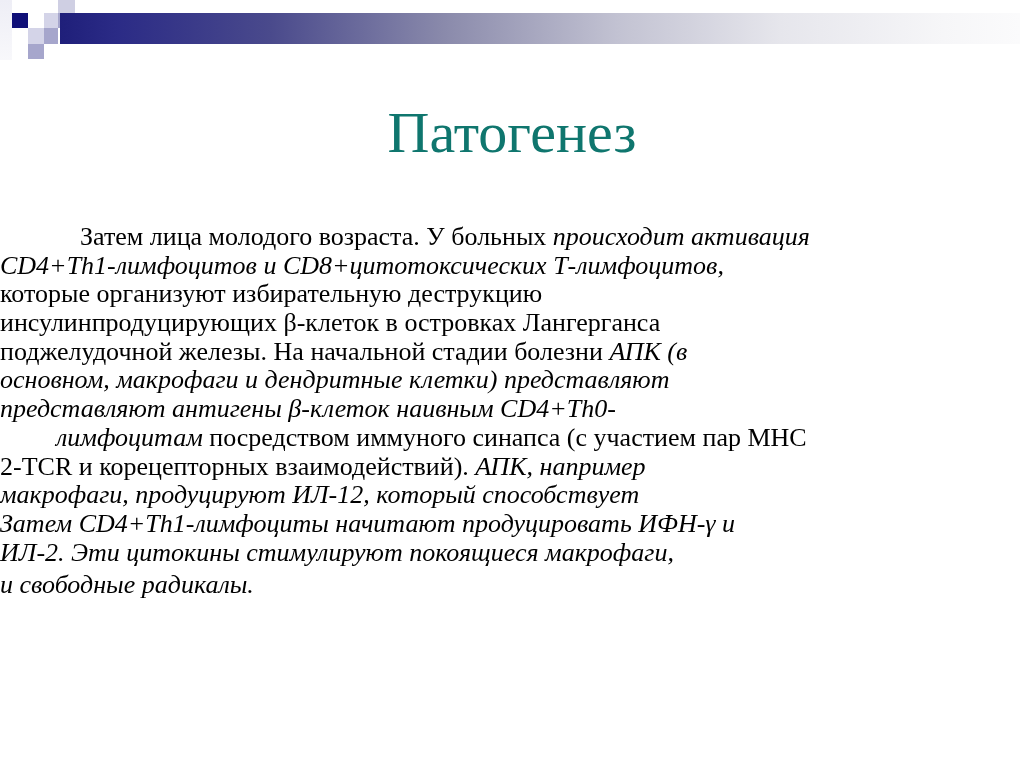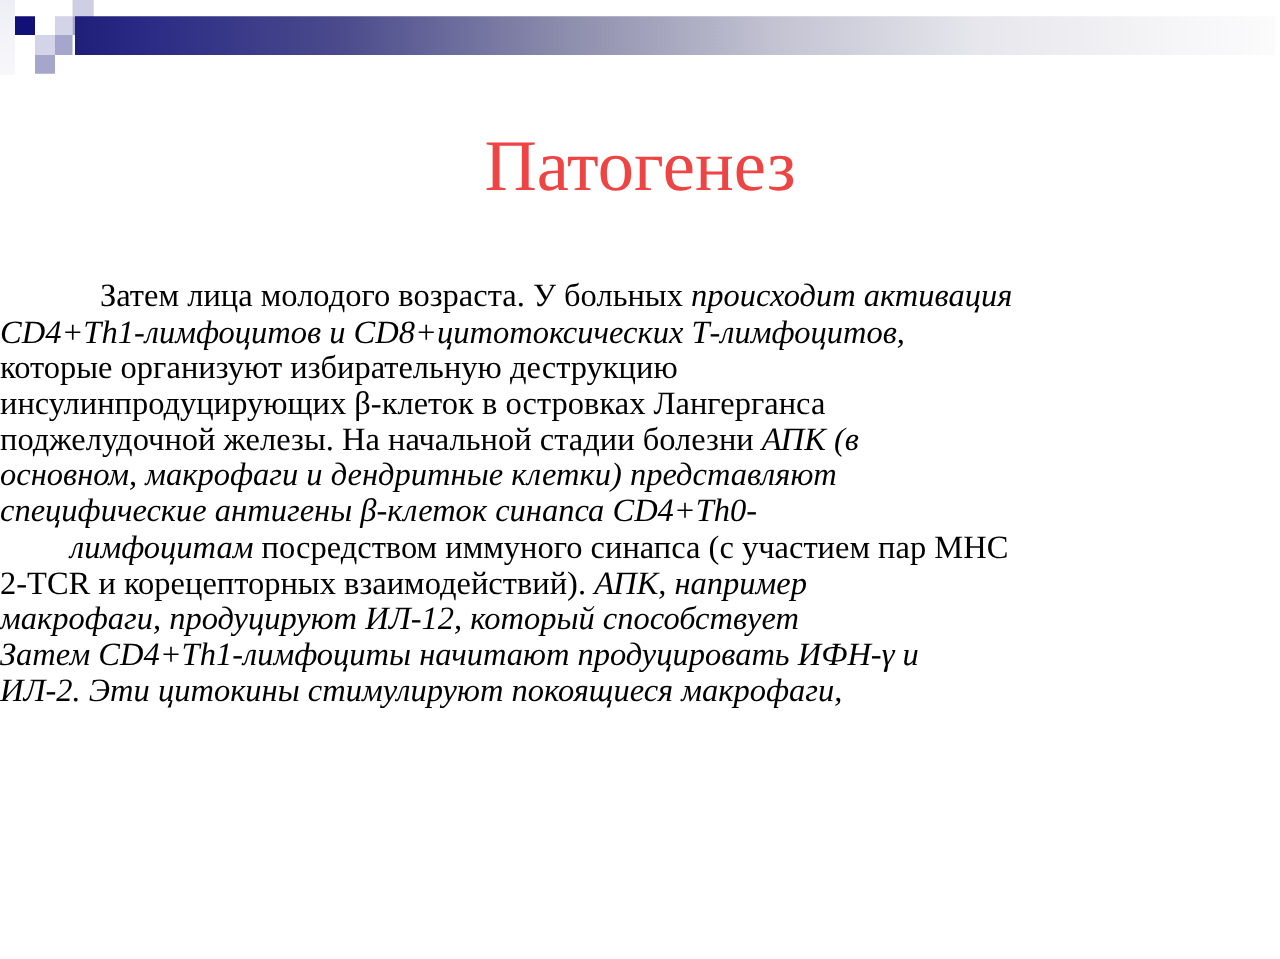--- a/index.html
+++ b/index.html
@@ -34,21 +34,21 @@
       background: linear-gradient(to right, #1f1f7a 0%, #2b2b86 6%, #4a4a8c 22%, #8a8aab 40%, #c2c2d2 58%, #e6e6ec 75%, #f6f6f8 92%, #fbfbfc 100%);
     }
     .title {
       position: absolute;
       left: 0;
       top: 98px;
       width: 1024px;
       text-align: center;
       font-size: 58px;
       line-height: 70px;
-      color: #ef4444;
+      color: #0f766e;
     }
     .body-text {
       position: absolute;
       left: 0;
       top: 223px;
       width: 1024px;
     }
     .line {
       position: relative;
       height: 28.7px;
@@ -80,20 +80,21 @@
 
 <div class="title">Патогенез</div>
 
 <div class="body-text" id="body-text">
     <div class="line l1"><span>Затем </span><span class="ul">лица молодого возраста</span><span>. У больных </span><span class="it">происходит активация</span></div>
     <div class="line"><span class="it">CD4+Th1-лимфоцитов и CD8+цитотоксических Т-лимфоцитов,</span></div>
     <div class="line"><span>которые организуют избирательную деструкцию</span></div>
     <div class="line"><span>инсулинпродуцирующих β-клеток в островках Лангерганса</span></div>
     <div class="line"><span>поджелудочной железы. На начальной стадии болезни </span><span class="it">АПК (в</span></div>
     <div class="line"><span class="it">основном, макрофаги и дендритные клетки) представляют</span></div>
-    <div class="line"><span class="it">специфические антигены β-клеток синапса CD4+Th0-</span></div>
+    <div class="line"><span class="it">представляют антигены β-клеток наивным CD4+Th0-</span></div>
     <div class="line l10"><span class="it">лимфоцитам</span><span> посредством иммуного синапса (с участием пар МНС</span></div>
     <div class="line"><span>2-TCR и корецепторных взаимодействий). </span><span class="it">АПК, например</span></div>
     <div class="line"><span class="it">макрофаги, продуцируют ИЛ-12, который способствует</span></div>
     <div class="line"><span class="it">Затем CD4+Th1-лимфоциты начитают продуцировать ИФН-γ и</span></div>
     <div class="line"><span class="it">ИЛ-2. Эти цитокины стимулируют покоящиеся макрофаги,</span></div>
     <div class="spacer"></div>
+    <div class="line"><span class="it">и свободные радикалы.</span></div>
   </div>
 
 </body></html>

